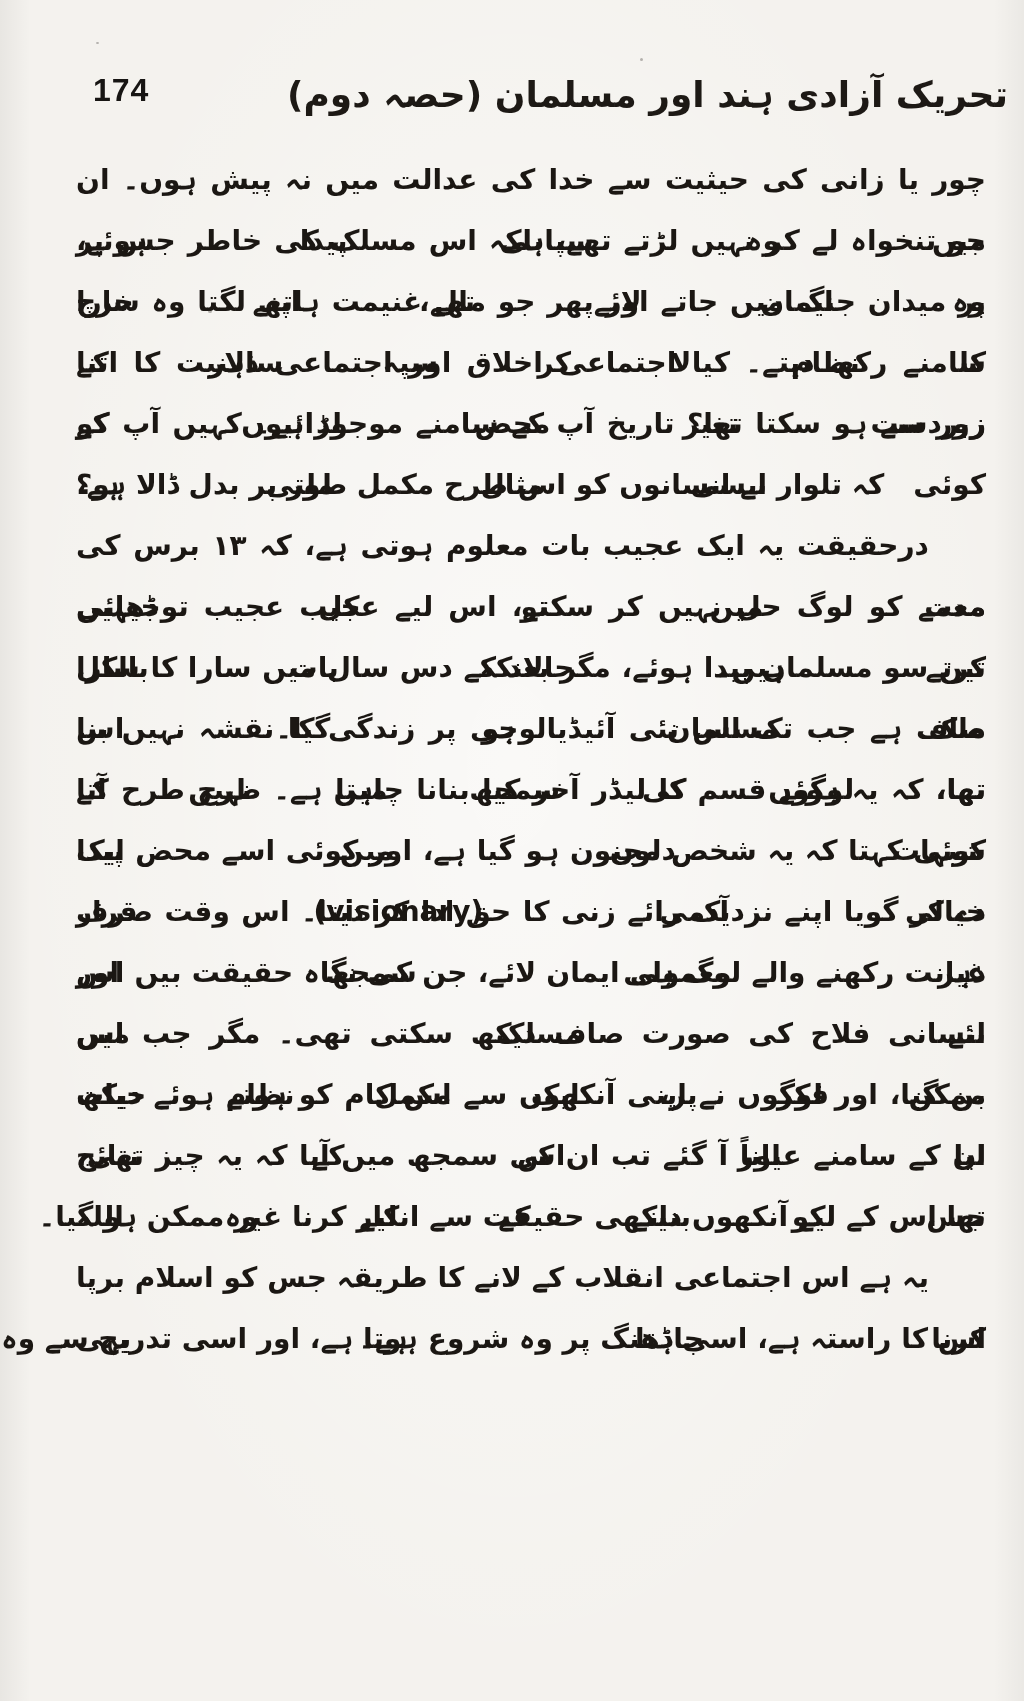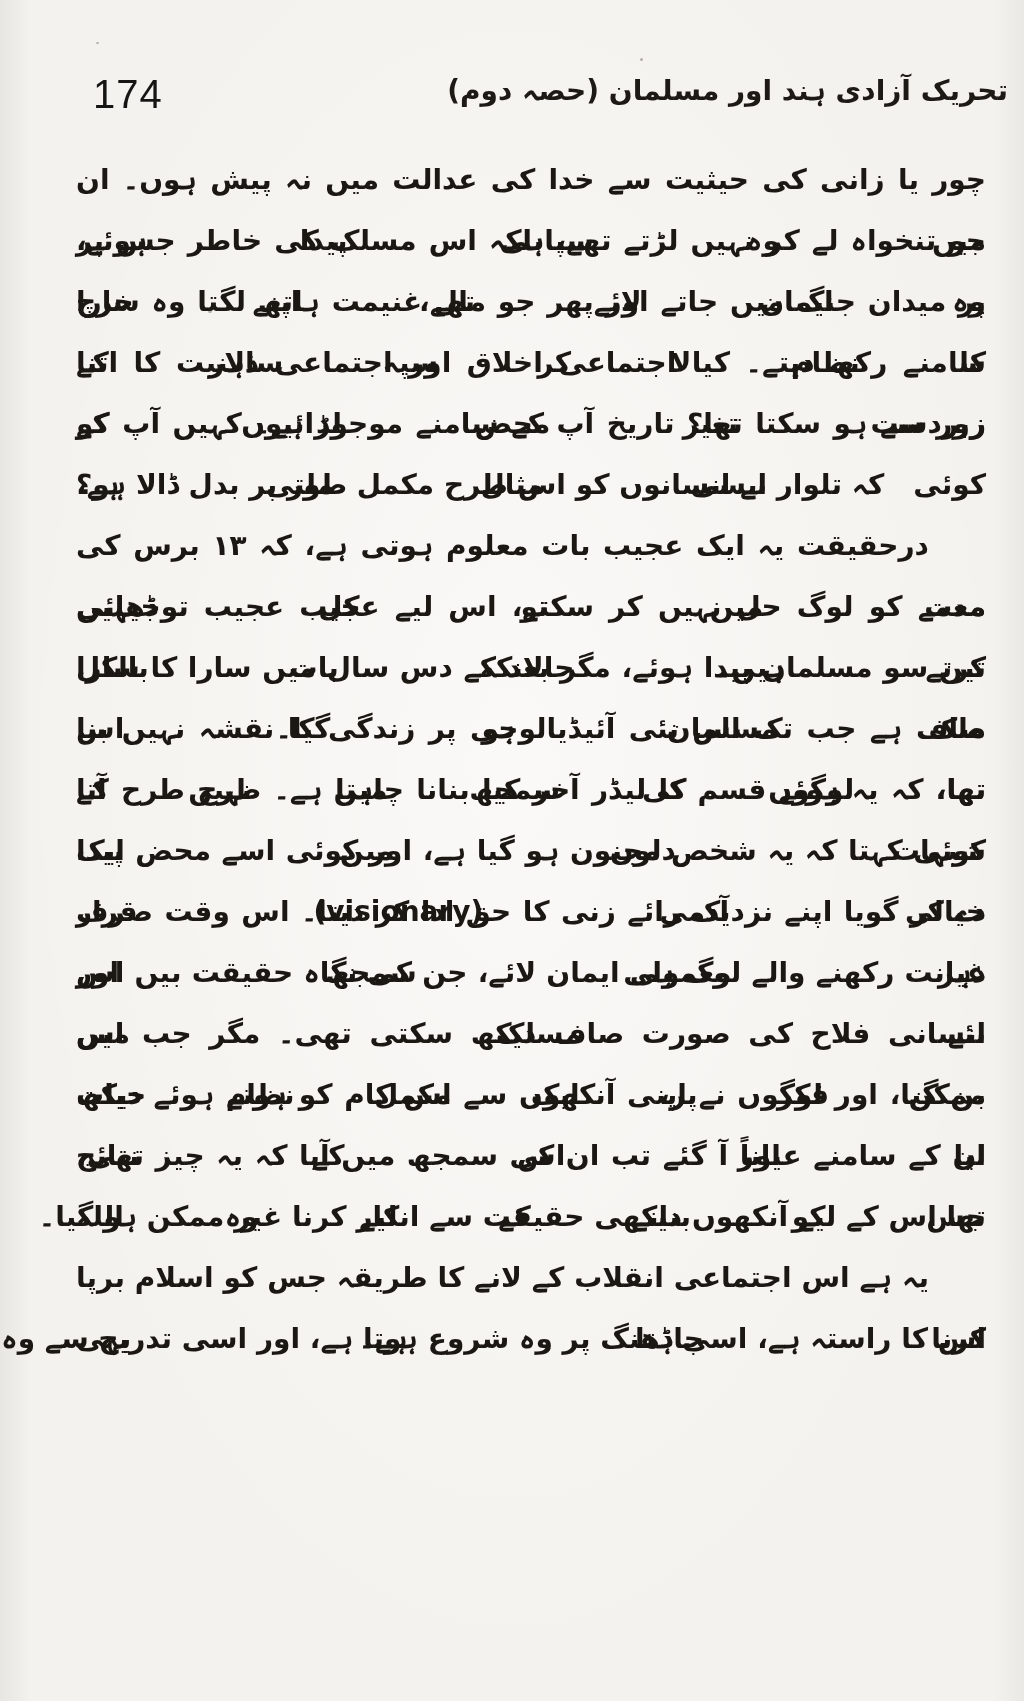--- a/index.html
+++ b/index.html
@@ -18,27 +18,27 @@
     width:1024px;height:1701px;
     background:
       radial-gradient(ellipse at 50% 45%, rgba(255,255,255,.55), rgba(0,0,0,0) 70%),
       linear-gradient(90deg, rgba(0,0,0,.05), rgba(0,0,0,0) 3%, rgba(0,0,0,0) 97%, rgba(0,0,0,.04)),
       var(--paper);
     color:var(--ink);
   }
   .page-number{
     position:absolute;left:93px;top:72px;
     font-family:"Liberation Sans","DejaVu Sans",sans-serif;
-    font-size:40px;font-weight:normal;letter-spacing:1px;
+    font-size:32px;font-weight:bold;letter-spacing:1px;
     color:#171513;
   }
   .book-title{
     position:absolute;right:16px;top:74px;
     direction:rtl;
-    font-size:28px;font-weight:bold;
+    font-size:36px;font-weight:bold;
     color:#1d1915;
     white-space:nowrap;
   }
   .body-text{
     position:absolute;
     top:149px;left:76px;right:38px;
     direction:rtl;
     font-size:28px;font-weight:bold;
     color:var(--ink);
   }

